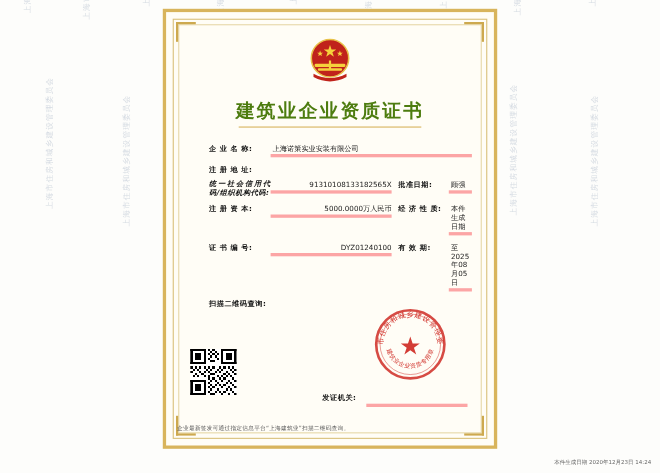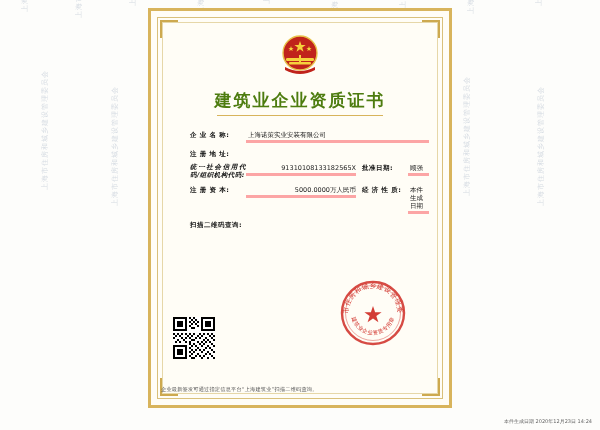--- a/index.html
+++ b/index.html
@@ -281,20 +281,26 @@
         <span class="fvalue">顾强</span>
       </div>
 
       <div class="frow split">
         <span class="flabel">注 册 资 本:</span>
         <span class="fvalue first">5000.0000万人民币</span>
         <span class="flabel second">经 济 性 质:</span>
         <span class="fvalue">本件生成日期</span>
       </div>
 
+      <div class="frow split">
+        <span class="flabel">证 书 编 号:</span>
+        <span class="fvalue first">DYZ01240100</span>
+        <span class="flabel second">有 效 期:</span>
+        <span class="fvalue">至2025年08月05日</span>
+      </div>
 
       <div class="frow">
         <span class="flabel">扫描二维码查询:</span>
       </div>
 
     </div>
 
     <div class="qr">
       <svg class="qr-grid" viewBox="0 0 21 21" shape-rendering="crispEdges">
         <rect width="21" height="21" fill="#ffffff"></rect>
@@ -420,20 +426,24 @@
         </text>
         <path id="sealBottomArc" d="M 13,40 A 22,22 0 0 0 55,40" fill="none"></path>
         <text font-size="5.4" fill="#cf2b24" font-family="'DejaVu Sans','Liberation Sans',sans-serif" letter-spacing="0.4">
           <textPath href="#sealBottomArc" startOffset="50%" text-anchor="middle">建筑业企业资质专用章</textPath>
         </text>
         <polygon points="34,27 36.1,33.2 42.6,33.2 37.3,37.1 39.4,43.3 34,39.4 28.6,43.3 30.7,37.1 25.4,33.2 31.9,33.2" fill="#cf2b24" opacity="0.92"></polygon>
       </svg>
     </div>
 
     <div class="issuer">
+      <div class="frow">
+        <span class="flabel">发证机关:</span>
+        <span class="fvalue"></span>
+      </div>
     </div>
 
     <div class="footnote">企业最新签发可通过指定信息平台“上海建筑业”扫描二维码查询。</div>
   </div>
 
   <div class="page-footer-right">
     <span>本件生成日期</span>
     <span>2020年12月23日 14:24</span>
   </div>
 

